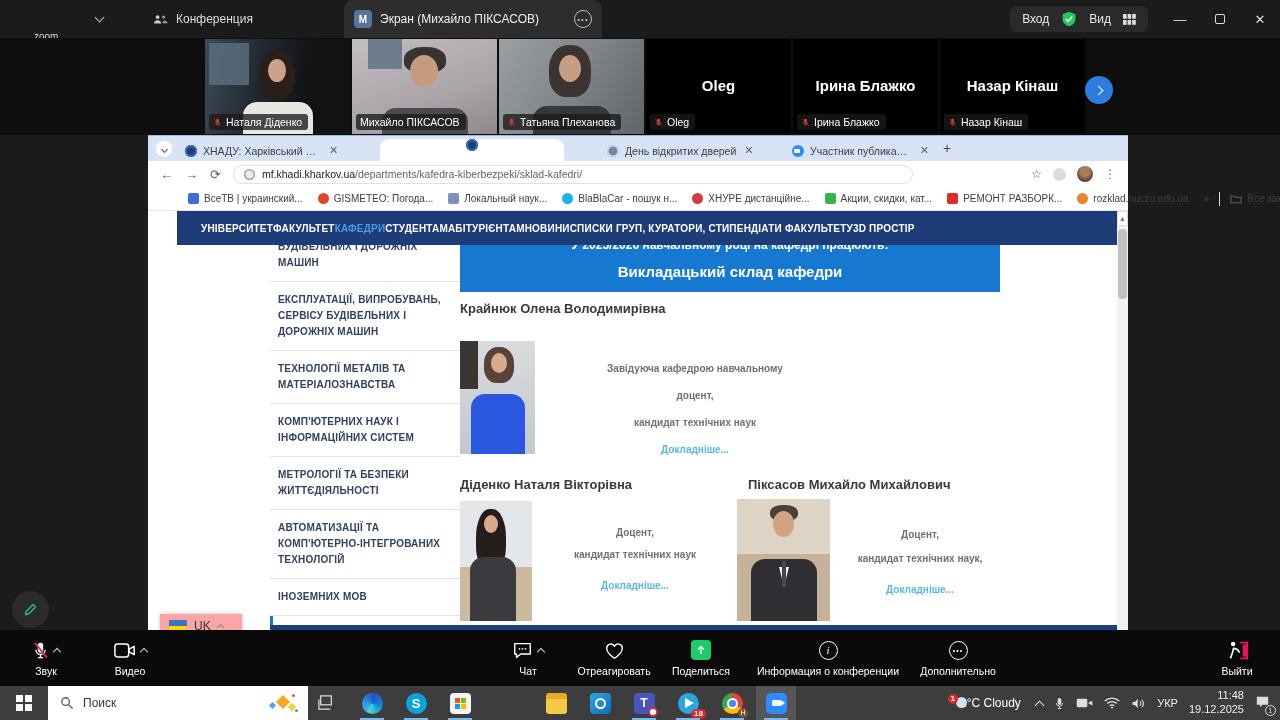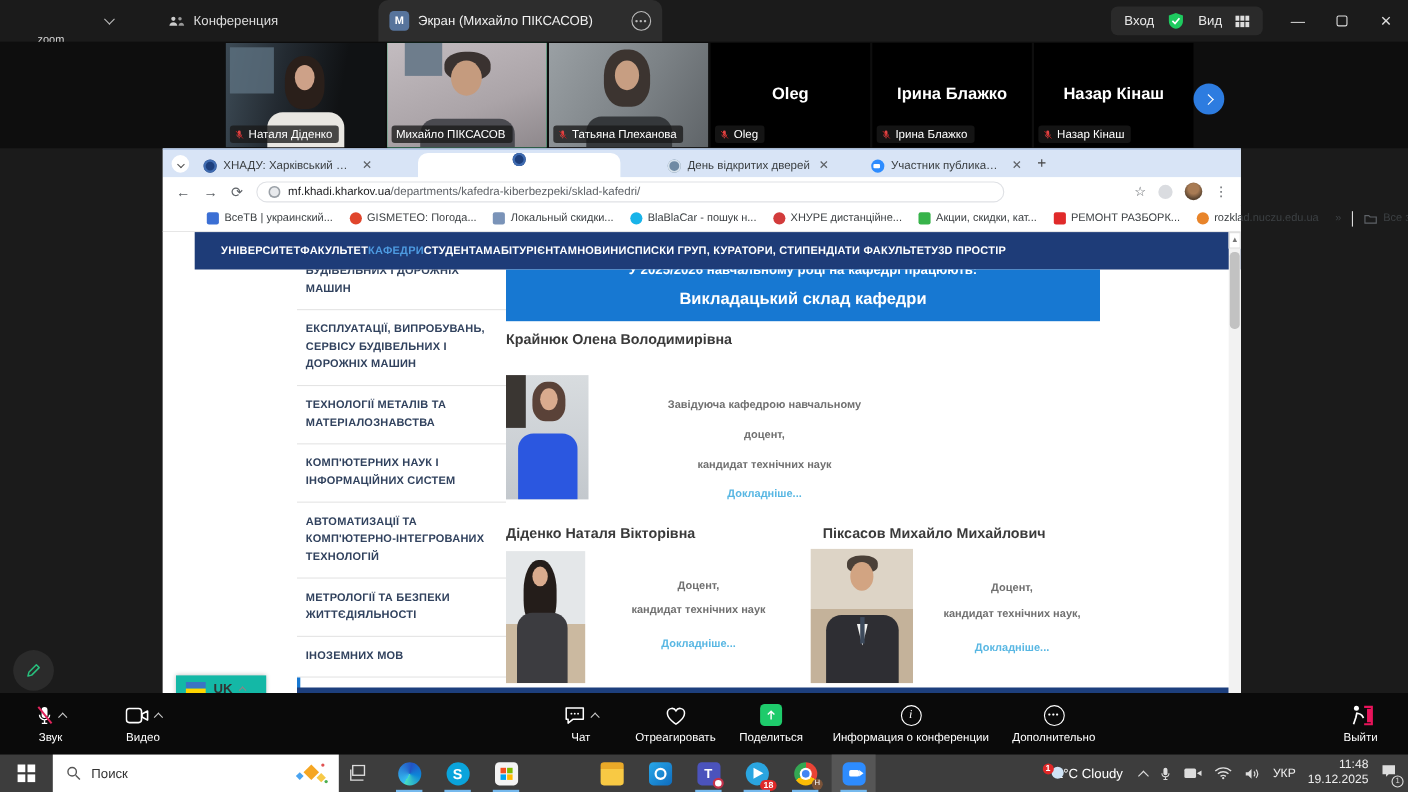--- a/index.html
+++ b/index.html
@@ -94,21 +94,21 @@
   .fhead { position:absolute; font-size:13px; font-weight:bold; color:#3a3a3a; white-space:nowrap; }
   .ftext { position:absolute; display:flex; flex-direction:column; align-items:center; text-align:center; font-size:10px; font-weight:bold; color:#707070; }
   .flink { color:#58b7e3; }
   .photo { position:absolute; overflow:hidden; }
   .footer-strip { position:absolute; left:122px; right:11px; bottom:0; height:5px; background:#1d3f7d; }
 
   .pg-scroll { position:absolute; right:0; top:0; width:11px; height:419px; background:#f2f2f2; }
   .pg-scroll .btn { width:11px; height:15px; background:#fff; border:1px solid #dcdcdc; color:#777; font-size:7px; text-align:center; line-height:14px; }
   .pg-scroll .thumb { position:absolute; left:1px; top:18px; width:9px; height:70px; background:#c2c2c2; border-radius:4px; }
 
-  .lang-widget { position:absolute; left:12px; bottom:-8px; width:82px; height:24px; background:#14b8a6; box-shadow:0 0 4px rgba(0,0,0,.25); display:flex; align-items:center; gap:7px; padding:0 9px; font-size:12px; font-weight:bold; color:#333; }
+  .lang-widget { position:absolute; left:12px; bottom:-8px; width:82px; height:24px; background:#fca5a5; box-shadow:0 0 4px rgba(0,0,0,.25); display:flex; align-items:center; gap:7px; padding:0 9px; font-size:12px; font-weight:normal; color:#333; }
   .flag { width:18px; height:12px; flex:0 0 auto; }
   .flag .b { height:6px; background:#3a75c4; } .flag .y { height:6px; background:#ffd500; }
   .lang-caret { width:5px; height:5px; border-right:1.4px solid #888; border-bottom:1.4px solid #888; transform:rotate(-135deg); margin-top:3px; }
 
   
   .ztb { position:absolute; left:0; top:630px; width:1280px; height:56px; background:#0a0a0a; }
   .zbtn { position:absolute; top:0; height:56px; display:flex; flex-direction:column; align-items:center; justify-content:center; gap:4px; color:#fff; font-size:10.5px; white-space:nowrap; }
   .zico { height:22px; display:flex; align-items:center; gap:5px; }
   .upchev { width:6px; height:6px; border-right:1.5px solid #ccc; border-bottom:1.5px solid #ccc; transform:rotate(-135deg); margin-top:4px; }
   .share-ico { width:20px; height:20px; background:#1ecb6b; border-radius:4px; display:flex; align-items:center; justify-content:center; }
@@ -339,21 +339,21 @@
         <span class="bk">
             <span class="bkico" style="background:#3b6fd4;"></span>
             <span>ВсеТВ | украинский...</span>
           </span>
         <span class="bk">
             <span class="bkico" style="background:#e0452c;border-radius:50%;"></span>
             <span>GISMETEO: Погода...</span>
           </span>
         <span class="bk">
             <span class="bkico" style="background:#7a93b8;"></span>
-            <span>Локальный скидки...</span>
+            <span>Локальный наук...</span>
           </span>
         <span class="bk">
             <span class="bkico" style="background:#18b3e9;border-radius:50%;"></span>
             <span>BlaBlaCar - пошук н...</span>
           </span>
         <span class="bk">
             <span class="bkico" style="background:#d23b3b;border-radius:50%;"></span>
             <span>ХНУРЕ дистанційне...</span>
           </span>
         <span class="bk">
@@ -390,22 +390,22 @@
           <span>НОВИНИ</span>
           <span>СПИСКИ ГРУП, КУРАТОРИ, СТИПЕНДІАТИ ФАКУЛЬТЕТУ</span>
           <span>3D ПРОСТІР</span>
         </div>
 
         <div class="sidebar">
           <div class="sitem clip">БУДІВЕЛЬНИХ І ДОРОЖНІХ МАШИН</div>
           <div class="sitem">ЕКСПЛУАТАЦІЇ, ВИПРОБУВАНЬ, СЕРВІСУ БУДІВЕЛЬНИХ І ДОРОЖНІХ МАШИН</div>
           <div class="sitem">ТЕХНОЛОГІЇ МЕТАЛІВ ТА МАТЕРІАЛОЗНАВСТВА</div>
           <div class="sitem">КОМП'ЮТЕРНИХ НАУК І ІНФОРМАЦІЙНИХ СИСТЕМ</div>
+          <div class="sitem">МЕТРОЛОГІЇ ТА БЕЗПЕКИ ЖИТТЄДІЯЛЬНОСТІ</div>
           <div class="sitem">АВТОМАТИЗАЦІЇ ТА КОМП'ЮТЕРНО-ІНТЕГРОВАНИХ ТЕХНОЛОГІЙ</div>
-          <div class="sitem">МЕТРОЛОГІЇ ТА БЕЗПЕКИ ЖИТТЄДІЯЛЬНОСТІ</div>
           <div class="sitem">ІНОЗЕМНИХ МОВ</div>
           <div class="sitem active">КАФЕДРА КІБЕРБЕЗПЕКИ</div>
 
         </div>
 
         <div class="main">
           <div class="banner">
             <div class="l1">У 2025/2026 навчальному році на кафедрі працюють:</div>
             <div class="l2">Викладацький склад кафедри</div>
           </div>

